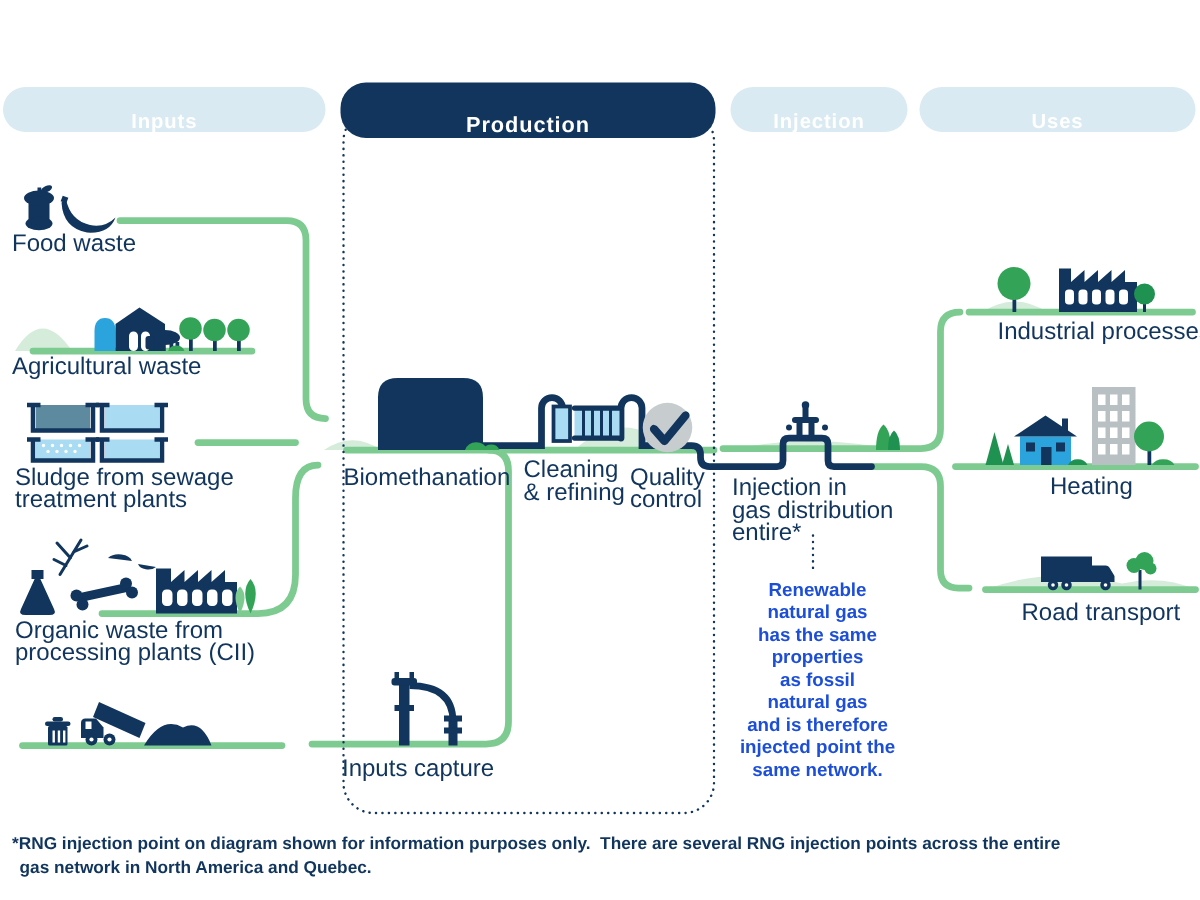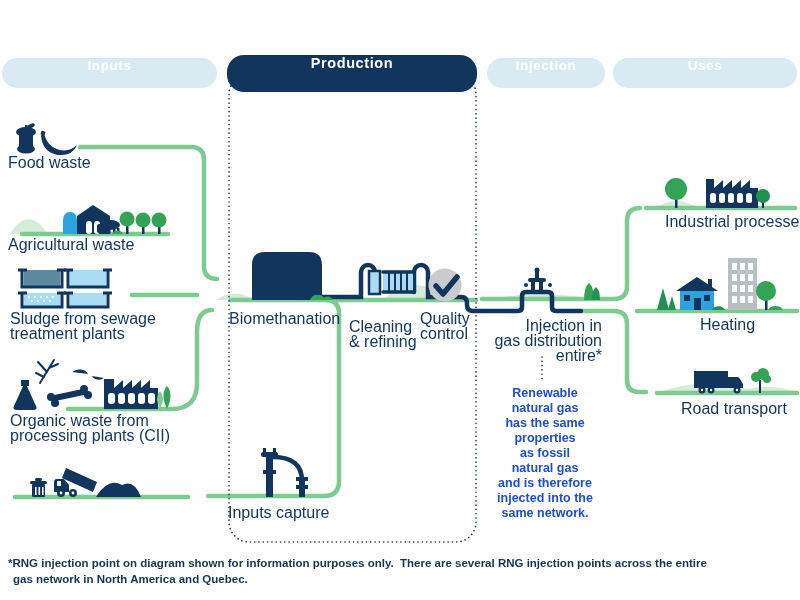--- a/index.html
+++ b/index.html
@@ -2,30 +2,30 @@
 <html><head>
 <meta charset="utf-8">
 <style>
   html,body{margin:0;padding:0;background:#fff;}
   .canvas{
     position:relative;width:800px;height:600px;background:#fff;overflow:hidden;
     font-family:"Liberation Sans",sans-serif;
   }
   .canvas svg{position:absolute;left:0;top:0;}
   .pill{
-    position:absolute;border-radius:17px;display:flex;align-items:flex-start;justify-content:center;
+    position:absolute;border-radius:17px;display:flex;align-items:flex-end;justify-content:center;
     font-weight:bold;font-size:13.5px;letter-spacing:.6px;color:#ffffff;
   }
   .pill.inactive{background:#D9EAF2;}
   .pill.active{background:#11355C;font-size:14.5px;}
   .lbl{
     position:absolute;color:#11355C;font-size:16px;line-height:15px;
   }
   .lbl div{white-space:pre;}
-  .center{text-align:right;}
+  .center{text-align:left;}
   .note{
     position:absolute;color:#1d4ed8;font-weight:bold;font-size:12.5px;line-height:15px;text-align:center;
   }
   .note div{white-space:pre;}
   .footnote{
     position:absolute;color:#11355C;font-weight:bold;font-size:11.5px;line-height:15.5px;
   }
   .footnote div{white-space:pre;}
   .footnote div.cont{padding-left:5px;}
 </style>
@@ -308,21 +308,21 @@
   <div>processing plants (CII)</div>
 </div>
 <div class="lbl" style="left:10px;top:311px;">
   <div>Sludge from sewage</div>
   <div>treatment plants</div>
 </div>
 
 <div class="lbl" style="left:229px;top:311px;">
   <div>Biomethanation</div>
 </div>
-<div class="lbl" style="left:349px;top:319px;">
+<div class="lbl" style="left:349px;top:306px;">
   <div>Cleaning</div>
   <div>&amp; refining</div>
 </div>
 <div class="lbl center" style="left:420px;top:311px;width:48px;">
   <div>Quality</div>
   <div>control</div>
 </div>
 <div class="lbl" style="left:228px;top:505px;">
   <div>Inputs capture</div>
 </div>
@@ -333,21 +333,21 @@
   <div>entire*</div>
 </div>
 <div class="note" style="left:482px;top:386px;width:126px;">
   <div>Renewable</div>
   <div>natural gas</div>
   <div>has the same</div>
   <div>properties</div>
   <div>as fossil</div>
   <div>natural gas</div>
   <div>and is therefore</div>
-  <div>injected into the</div>
+  <div>injected point the</div>
   <div>same network.</div>
 </div>
 
 <div class="lbl" style="left:665px;top:214px;">
   <div>Industrial processes</div>
 </div>
 <div class="lbl" style="left:700px;top:317px;">
   <div>Heating</div>
 </div>
 <div class="lbl" style="left:681px;top:401px;">

